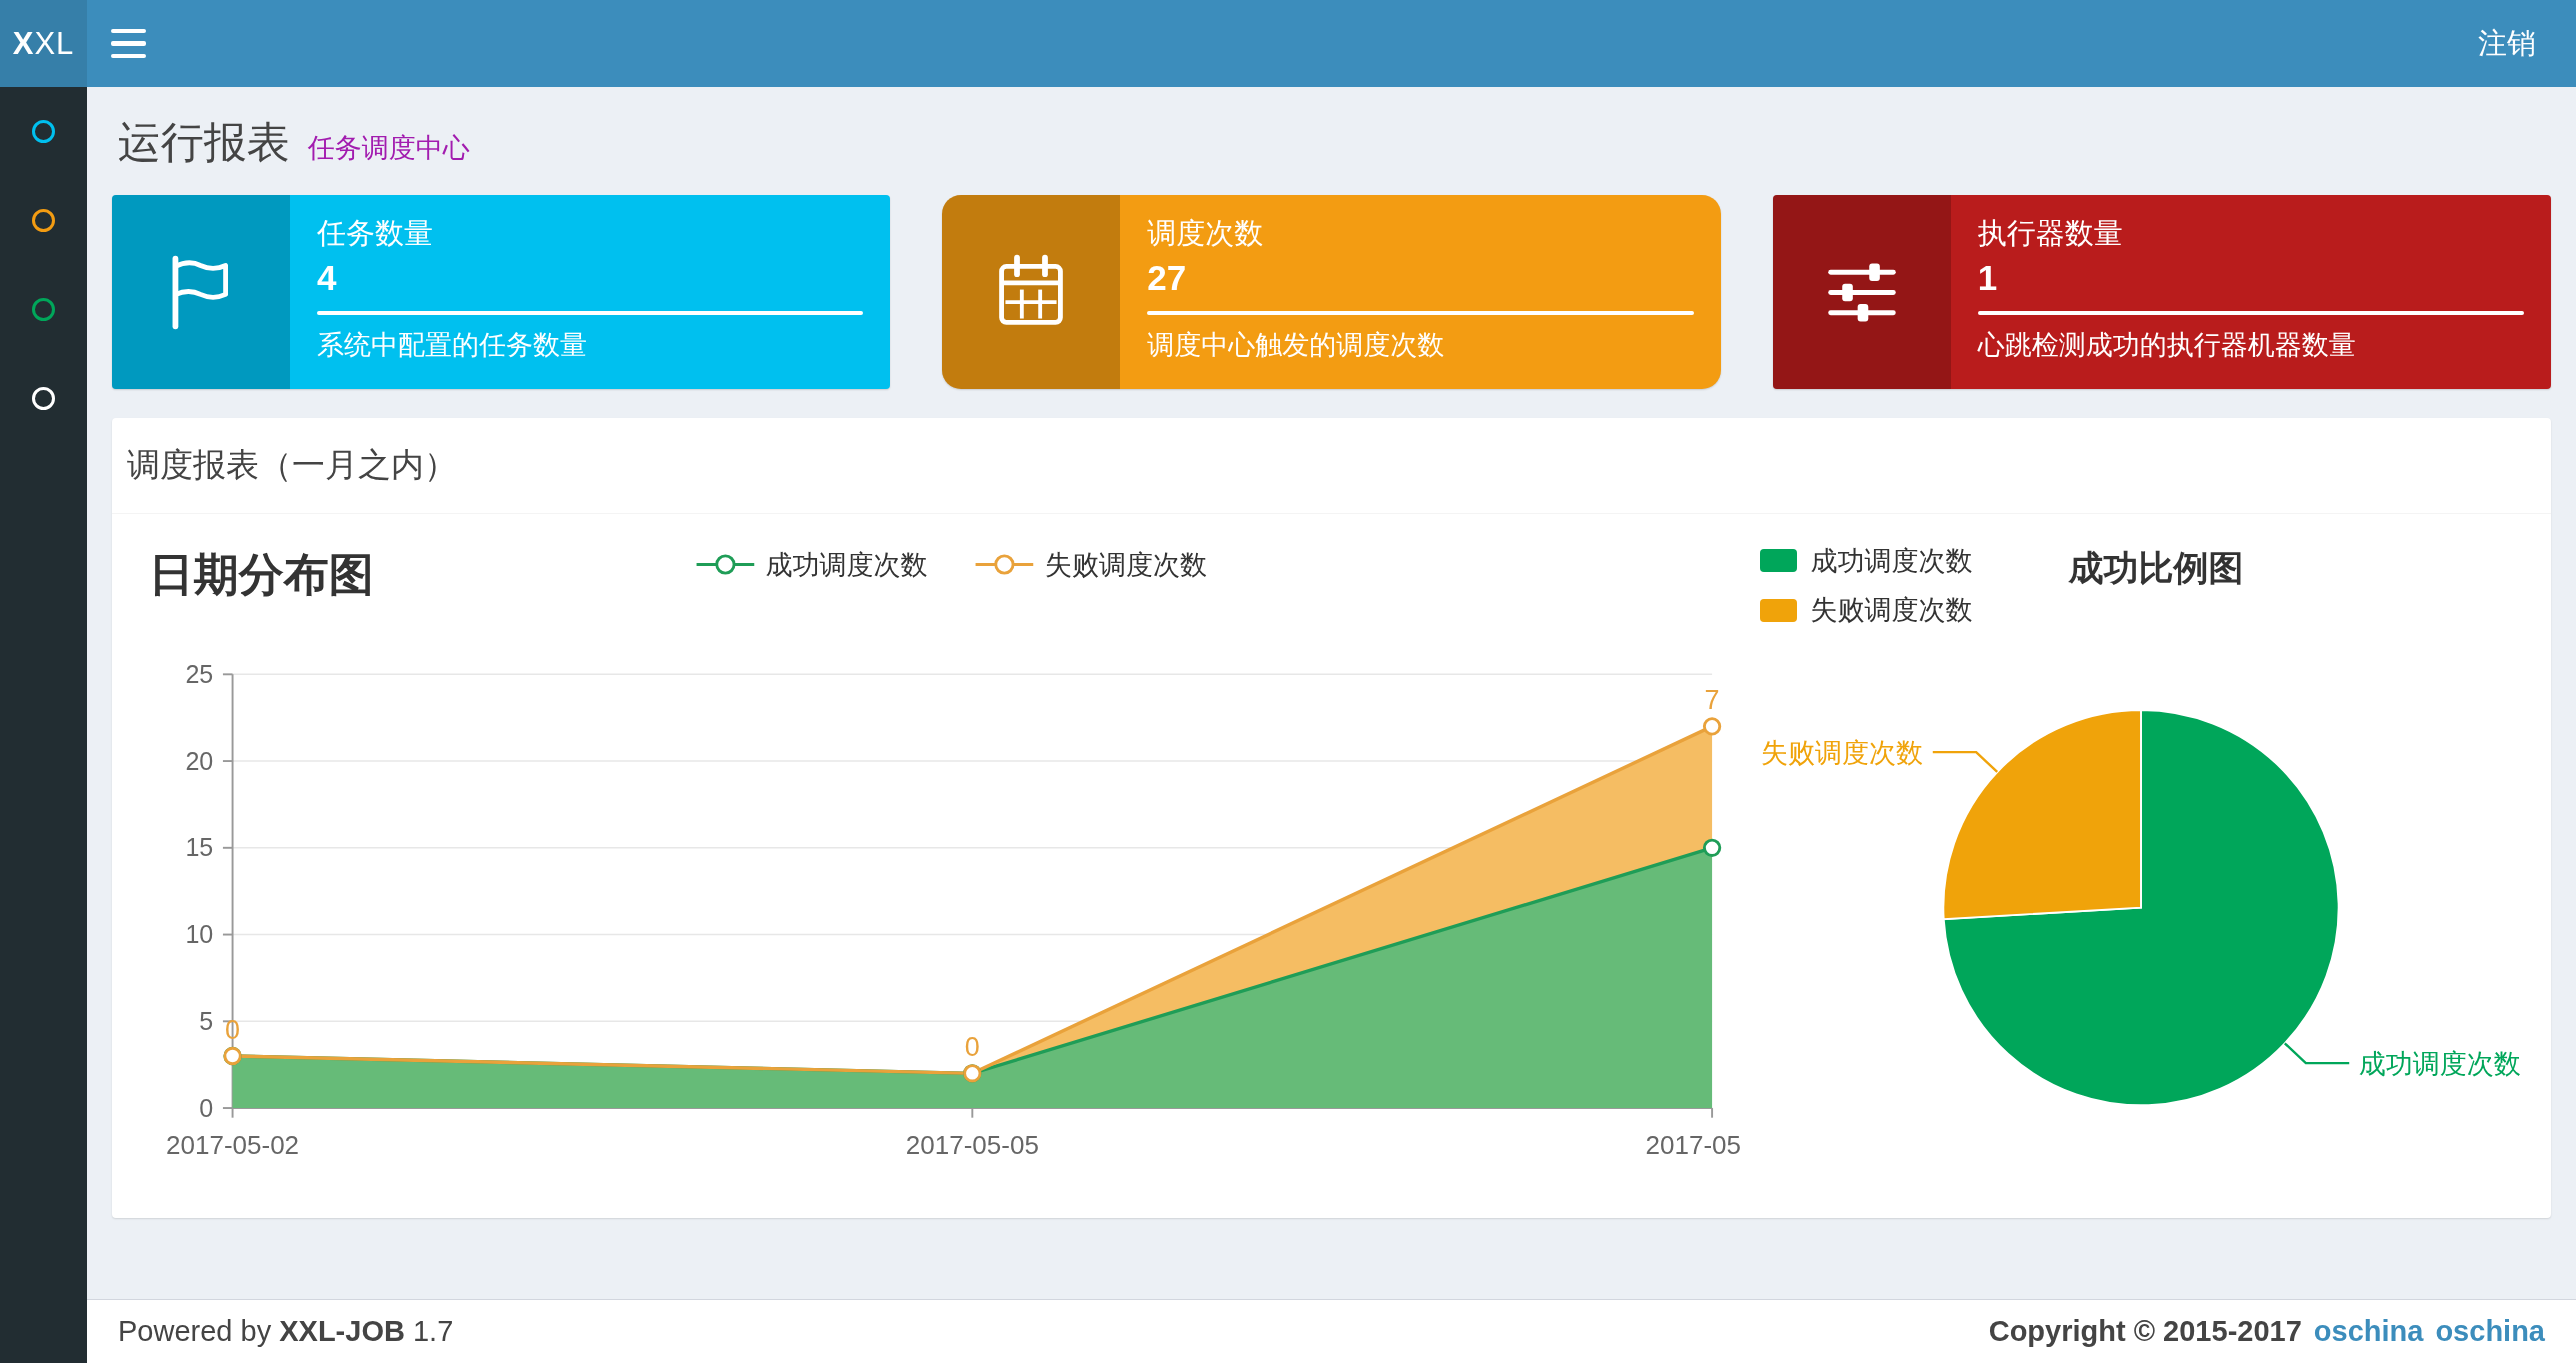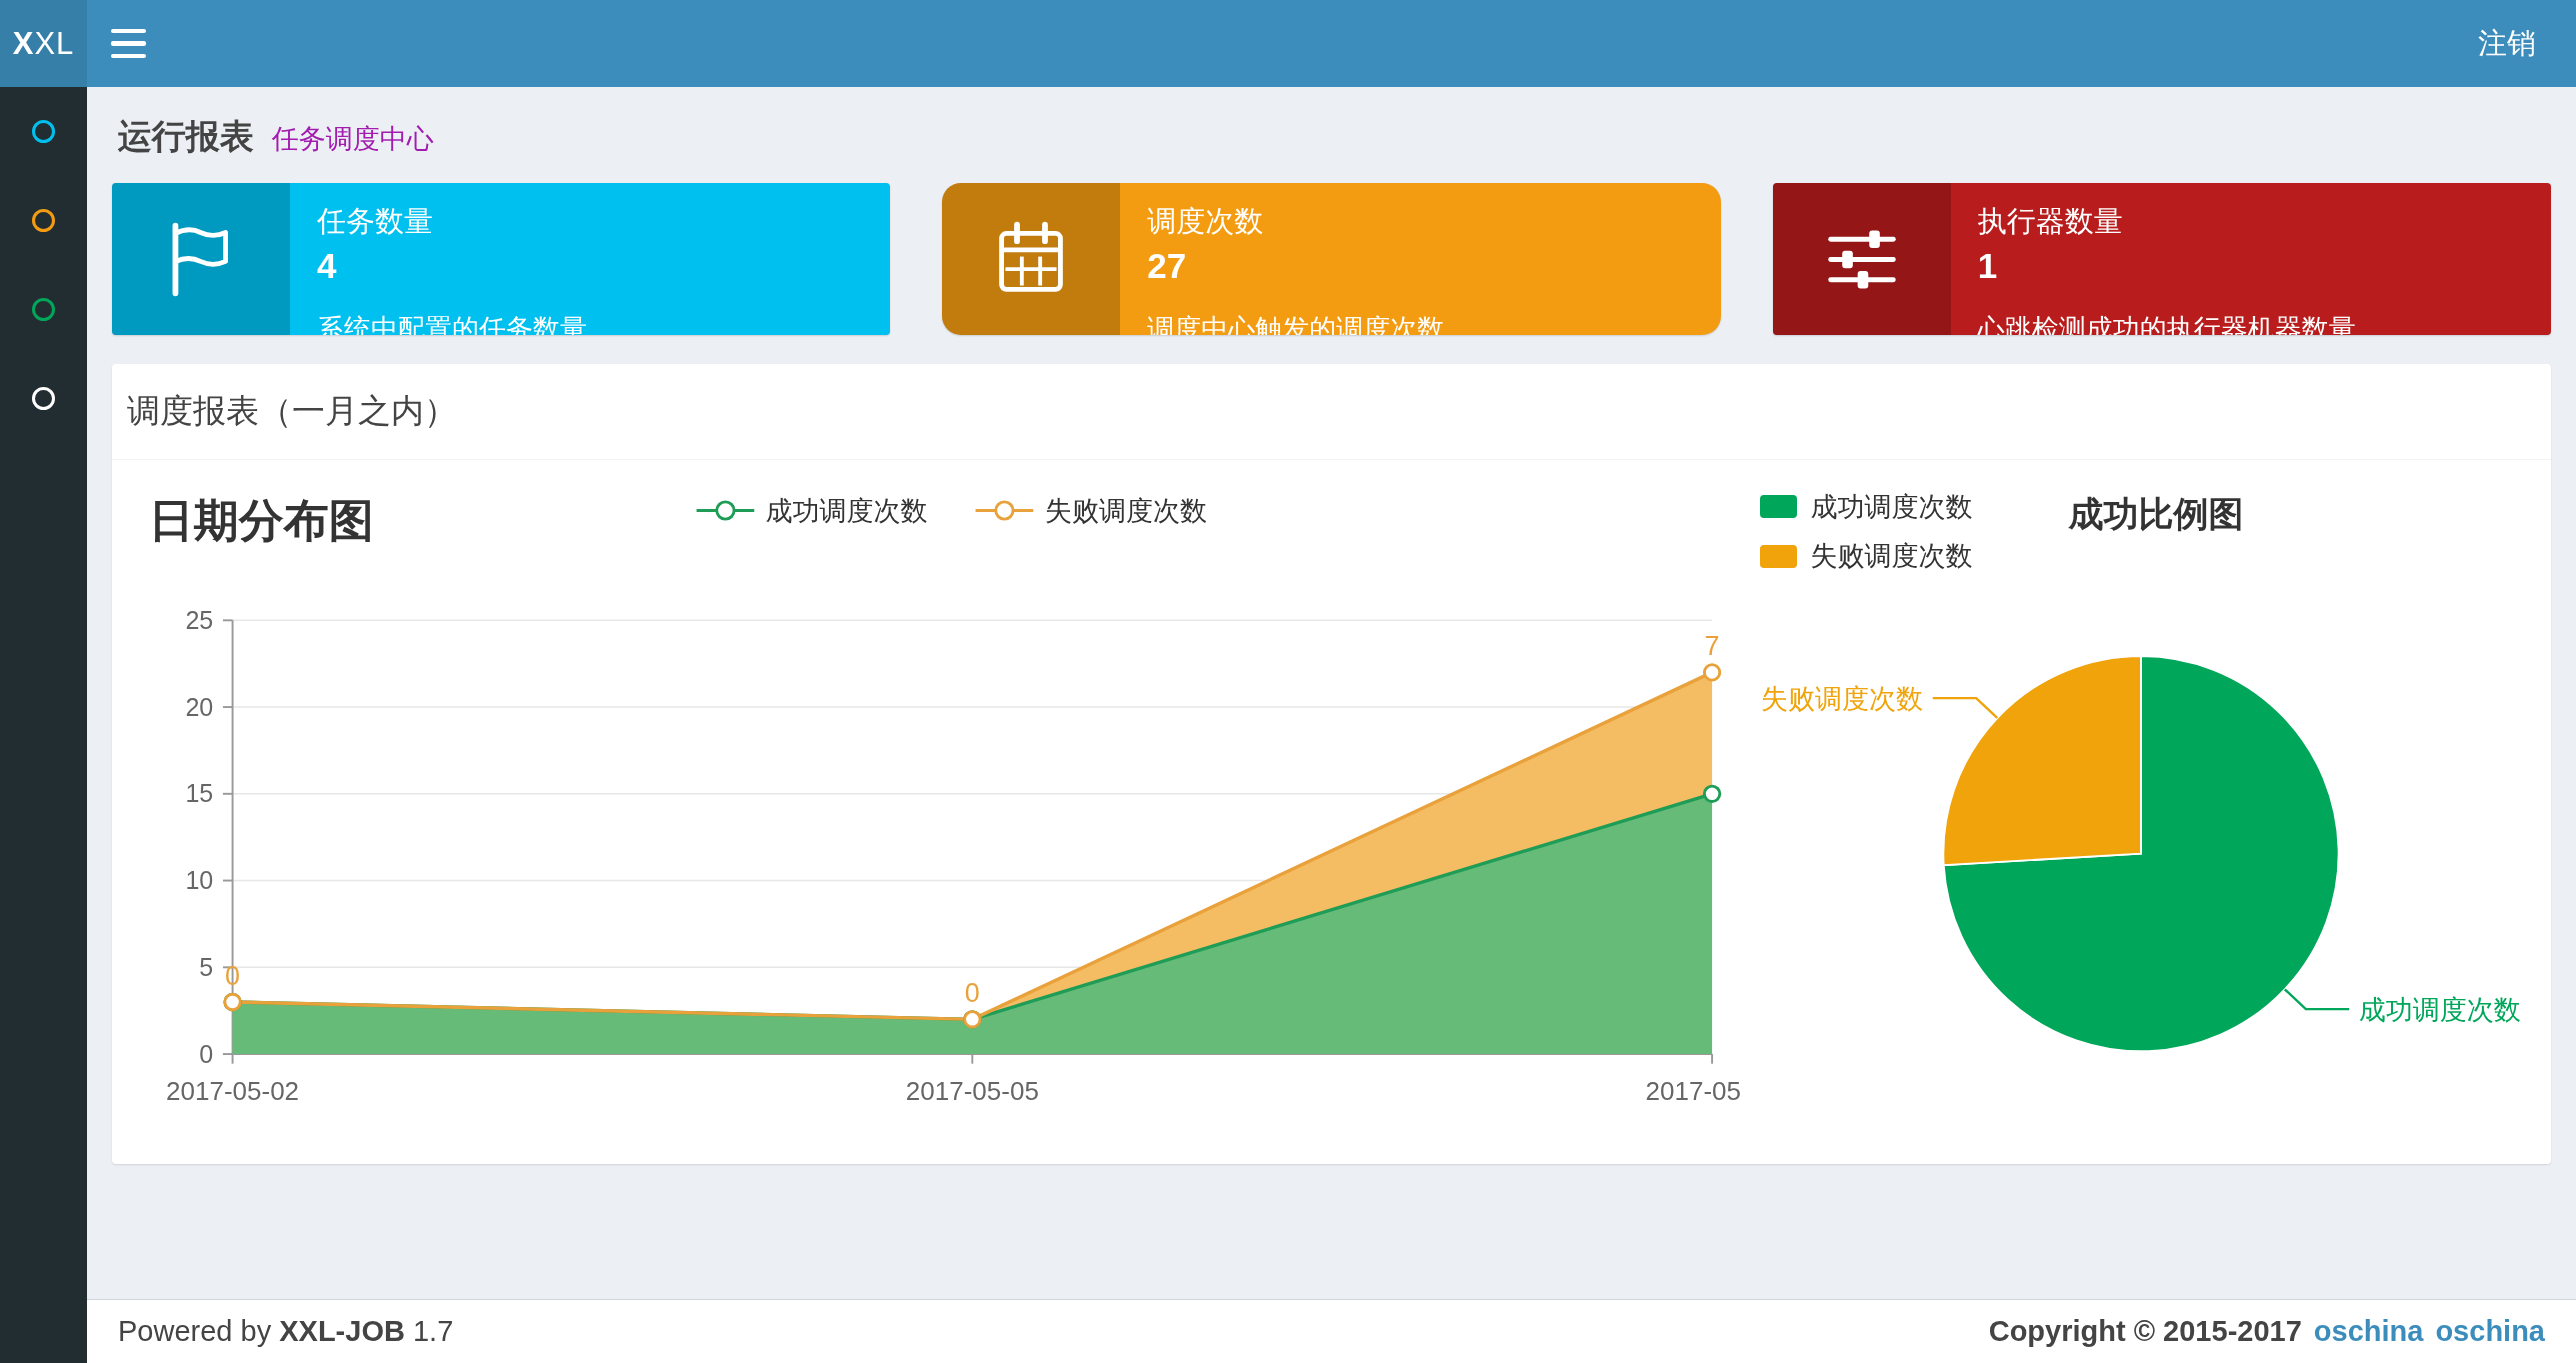--- a/index.html
+++ b/index.html
@@ -14,26 +14,26 @@
   .logout { margin-left:auto; color:#fff; font-size:29px; padding:0 40px; line-height:87px; cursor:pointer; }
 
   
   .sidebar { position:absolute; top:87px; left:0; bottom:0; width:87px; background:#222d32; }
   .sb-item { height:89px; display:flex; align-items:center; justify-content:center; cursor:pointer; }
   .sb-circle { width:23px; height:23px; border:3.9px solid #fff; border-radius:50%; }
 
   
   .content { position:absolute; top:87px; left:87px; right:0; bottom:0; padding:0 25px; }
   .content-header { padding:27px 5.8px 23px; }
-  .content-header h1 { font-size:34px; font-weight:700; color:#444; display:inline; }
+  .content-header h1 { font-size:43px; font-weight:400; color:#444; display:inline; }
   .content-header .subtitle { font-size:27px; color:#a21caf; margin-left:13.5px; font-weight:400; }
 
   
   .info-row { display:flex; gap:52px; }
-  .info-box { flex:1; height:152px; border-radius:3.9px; color:#fff; display:flex; overflow:hidden; box-shadow:0 1px 1.9px rgba(0,0,0,0.15); }
+  .info-box { flex:1; height:194px; border-radius:3.9px; color:#fff; display:flex; overflow:hidden; box-shadow:0 1px 1.9px rgba(0,0,0,0.15); }
   .info-icon { width:178px; min-width:178px; background:rgba(0,0,0,0.2); display:flex; align-items:center; justify-content:center; }
   .info-content { flex:1; padding:19px 27px; display:flex; flex-direction:column; }
   .info-label { font-size:29px; margin-bottom:3.9px; }
   .info-number { font-size:35px; font-weight:700; }
   .info-progress { height:3.9px; background:#fff; margin:13.5px 0 11.6px; border-radius:1.9px; }
   .info-desc { font-size:27px; }
 
   
   .panel { margin-top:29px; background:#fff; border-radius:3.9px; box-shadow:0 1px 1.9px rgba(0,0,0,0.12); }
   .panel-header { padding:25px 15px; border-bottom:1.9px solid #f4f4f4; font-size:33px; color:#444; }

